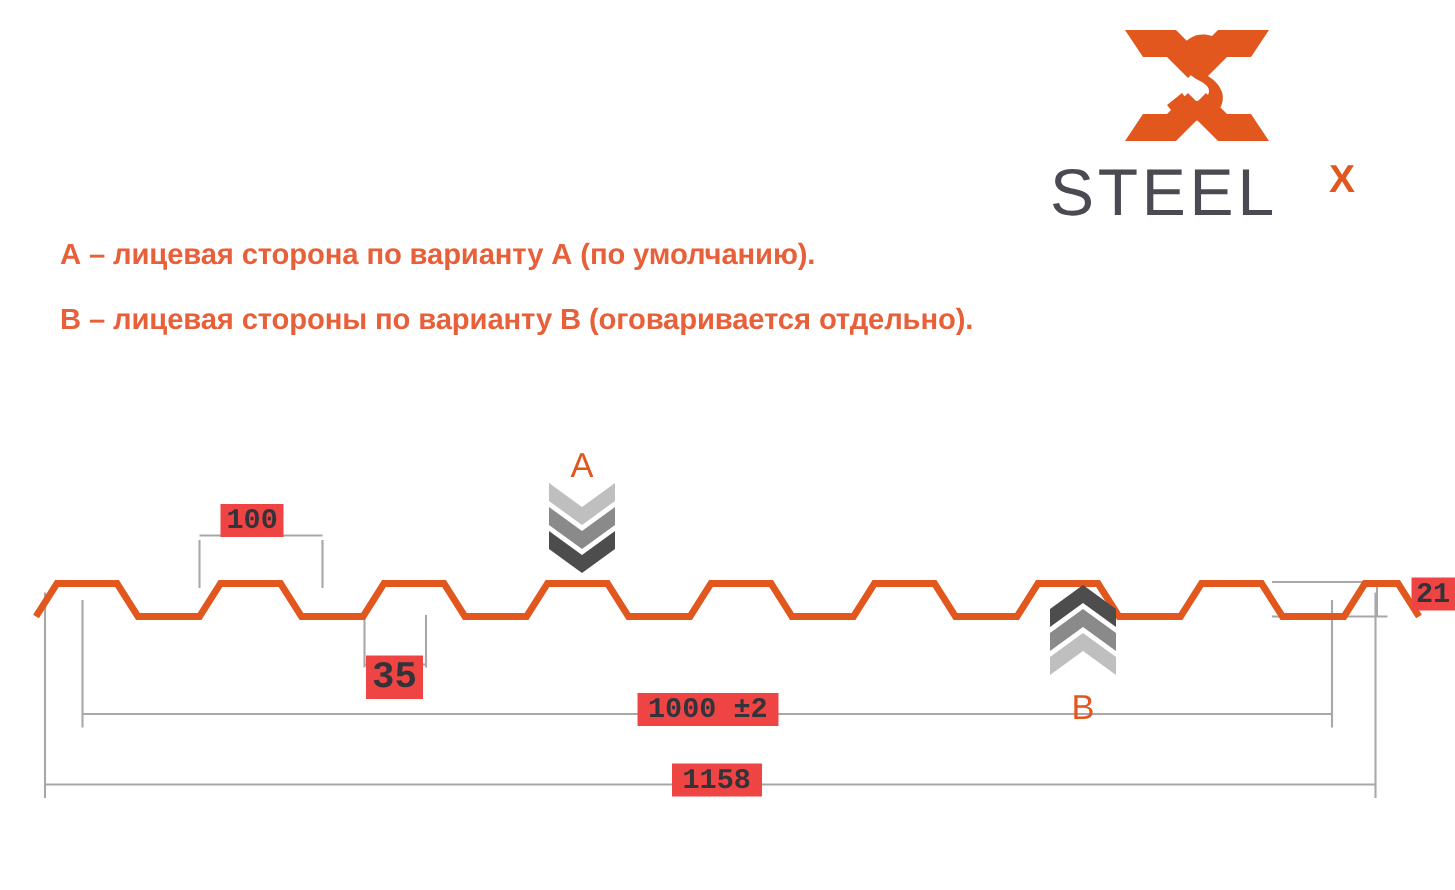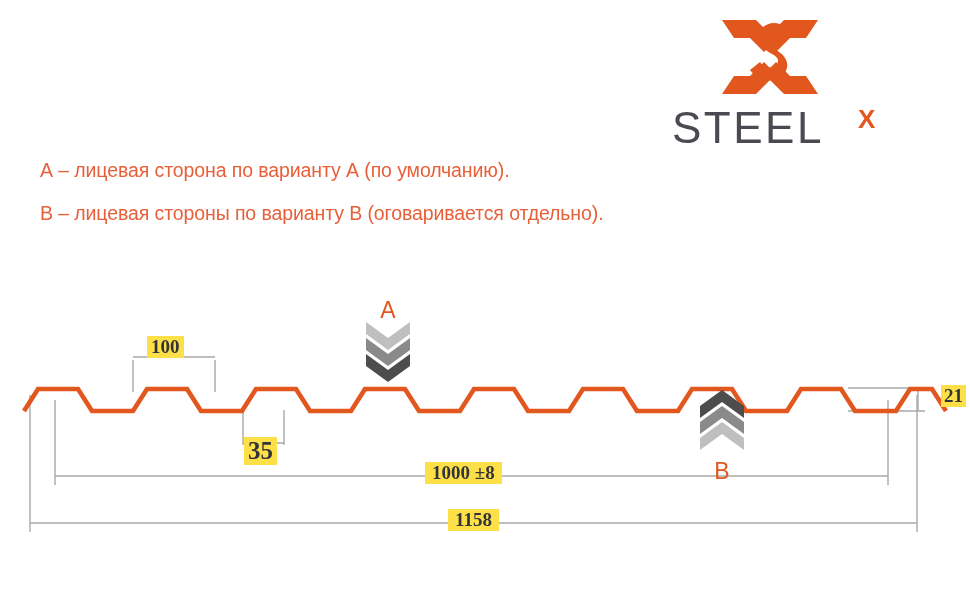--- a/index.html
+++ b/index.html
@@ -20,21 +20,21 @@
     position: absolute;
     left: 0; top: 0;
     width: 970px;
     height: 593px;
     background: #ffffff;
   }
 
   
   .logo-block {
     position: absolute;
-    left: 672px;
+    left: 700px;
     top: 18px;
     width: 240px;
     height: 130px;
   }
   .logo-mark {
     position: absolute;
     left: 48px;
     top: 0px;
     width: 100px;
     height: 78px;
@@ -47,21 +47,21 @@
     height: 46px;
   }
 
   
   .note {
     position: absolute;
     left: 40px;
     color: #E8603A;
     font-size: 19.5px;
     font-family: "Liberation Sans", sans-serif;
-    font-weight: 400;
+    font-weight: 700;
     white-space: nowrap;
     letter-spacing: -0.1px;
   }
   .note-a { top: 159px; }
   .note-b { top: 202px; }
 
   
   #drawing {
     position: absolute;
     left: 0;
@@ -78,23 +78,23 @@
     font-weight: 400;
     text-align: center;
     width: 40px;
   }
   .marker-a-letter { left: 368px; top: 297px; }
   .marker-b-letter { left: 702px; top: 458px; }
 
   .dim-label {
     position: absolute;
     color: #33333A;
-    font-family: Liberation Serif, serif;
+    font-family: Liberation Mono, monospace;
     font-weight: bold;
-    background: #fde047;
+    background: #ef4444;
     text-align: center;
     white-space: nowrap;
   }
   .dim-100 {
     left: 147px; top: 336px;
     font-size: 19px;
     padding: 0 4px;
   }
   .dim-35 {
     left: 244px; top: 437px;
@@ -211,17 +211,17 @@
   <div class="marker-letter marker-a-letter">А</div>
 
   <div class="marker-letter marker-b-letter">В</div>
 
   <div class="dim-label dim-100">100</div>
 
   <div class="dim-label dim-35">35</div>
 
   <div class="dim-label dim-21">21</div>
 
-  <div class="dim-label dim-1000">1000 ±8</div>
+  <div class="dim-label dim-1000">1000 ±2</div>
 
   <div class="dim-label dim-1051">1158</div>
 
 </div>
 
 </body></html>

